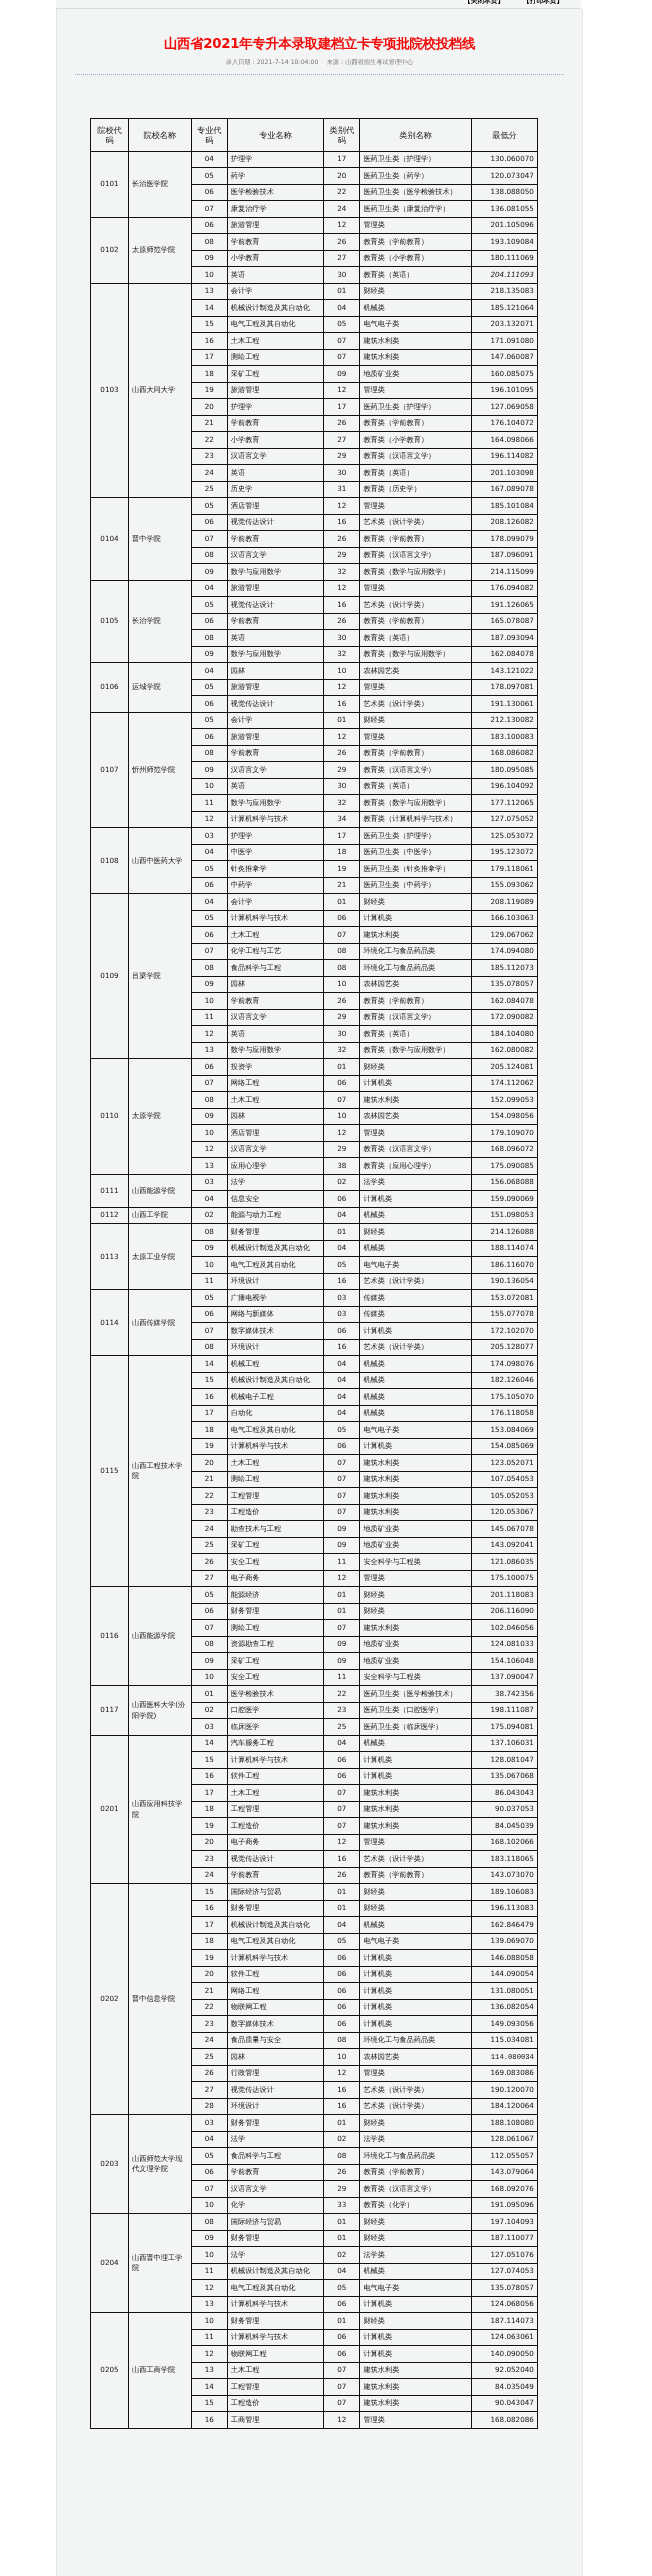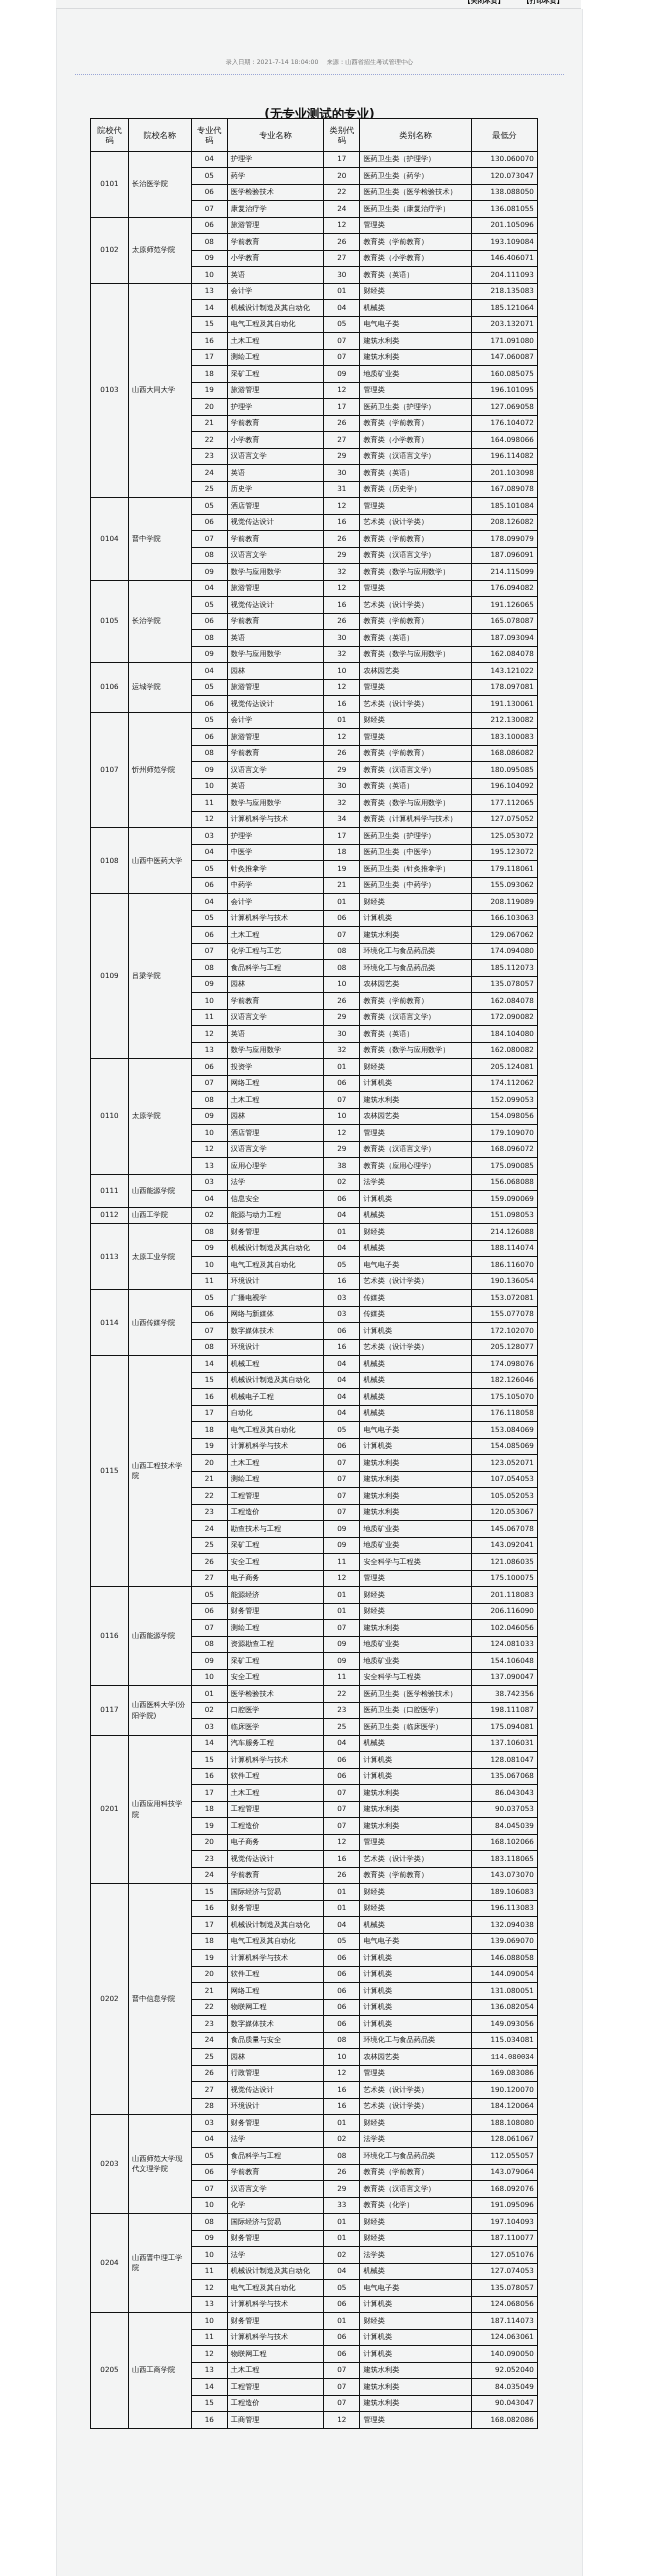--- a/index.html
+++ b/index.html
@@ -21,27 +21,27 @@
 </style>
 </head>
 <body>
 
 <div class="topbar">
   <span class="btn" style="left:408px;">【关闭本页】</span>
   <span class="btn" style="left:467px;">【打印本页】</span>
 </div>
 
 <div class="panel">
+  <div class="title">山西省2021年专升本录取建档立卡专项批院校投档线</div>
   <div class="meta">
     <span>录入日期：2021-7-14 18:04:00</span>
     <span>来源：山西省招生考试管理中心</span>
   </div>
   <div class="divider"></div>
 
-  <div class="section-title" style="top:97px;">(无专业测试的专业)</div>
 
   <table class="grid" id="t1" style="left:33px;top:109px;width:448px;">
     <colgroup>
       <col style="width:38px">
         <col style="width:63px">
         <col style="width:36px">
         <col style="width:97px">
         <col style="width:36px">
         <col style="width:112px">
         <col style="width:66px">
@@ -102,28 +102,28 @@
           <td class="l" style="height: 15.5px;">学前教育</td>
           <td class="c" style="height: 15.5px;">26</td>
           <td class="l" style="height: 15.5px;">教育类（学前教育）</td>
           <td class="r" style="height: 15.5px;">193.109084</td>
         </tr>
         <tr>
           <td class="c" style="height: 15.5px;">09</td>
           <td class="l" style="height: 15.5px;">小学教育</td>
           <td class="c" style="height: 15.5px;">27</td>
           <td class="l" style="height: 15.5px;">教育类（小学教育）</td>
-          <td class="r" style="height: 15.5px;">146.406071</td>
+          <td class="r" style="height: 15.5px;">180.111069</td>
         </tr>
         <tr>
           <td class="c" style="height: 15.5px;">10</td>
           <td class="l" style="height: 15.5px;">英语</td>
           <td class="c" style="height: 15.5px;">30</td>
           <td class="l" style="height: 15.5px;">教育类（英语）</td>
-          <td class="r" style="height: 15.5px;">204.111093</td>
+          <td class="r" style="height: 15.5px; font-style: italic;">204.111093</td>
         </tr>
         <tr>
           <td class="c" rowspan="13">0103</td>
           <td class="l" rowspan="13">山西大同大学</td>
           <td class="c" style="height: 15.5px;">13</td>
           <td class="l" style="height: 15.5px;">会计学</td>
           <td class="c" style="height: 15.5px;">01</td>
           <td class="l" style="height: 15.5px;">财经类</td>
           <td class="r" style="height: 15.5px;">218.135083</td>
         </tr>
@@ -843,21 +843,21 @@
           <td class="l" style="height: 15.5px;">财务管理</td>
           <td class="c" style="height: 15.5px;">01</td>
           <td class="l" style="height: 15.5px;">财经类</td>
           <td class="r" style="height: 15.5px;">196.113083</td>
         </tr>
         <tr>
           <td class="c" style="height: 15.5px;">17</td>
           <td class="l" style="height: 15.5px;">机械设计制造及其自动化</td>
           <td class="c" style="height: 15.5px;">04</td>
           <td class="l" style="height: 15.5px;">机械类</td>
-          <td class="r" style="height: 15.5px;">132.094038</td>
+          <td class="r" style="height: 15.5px;">162.846479</td>
         </tr>
         <tr>
           <td class="c" style="height: 15.5px;">18</td>
           <td class="l" style="height: 15.5px;">电气工程及其自动化</td>
           <td class="c" style="height: 15.5px;">05</td>
           <td class="l" style="height: 15.5px;">电气电子类</td>
           <td class="r" style="height: 15.5px;">139.069070</td>
         </tr>
         <tr>
           <td class="c" style="height: 15.5px;">19</td>

